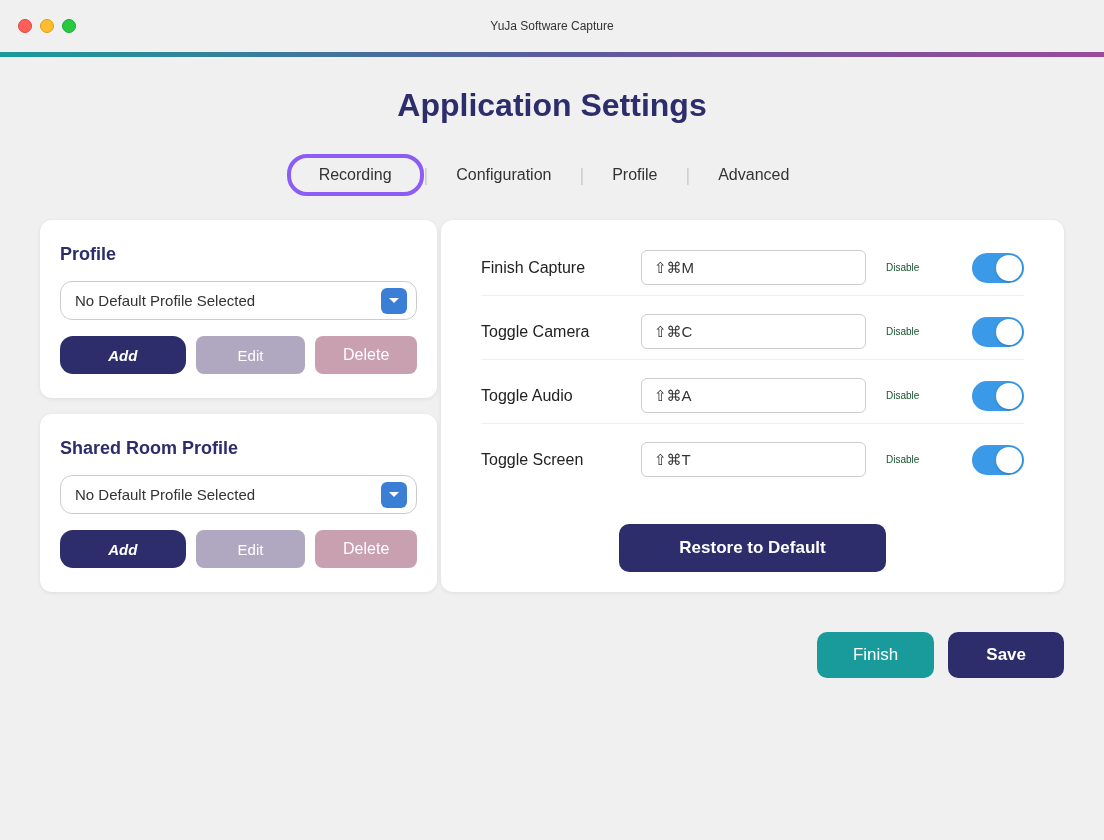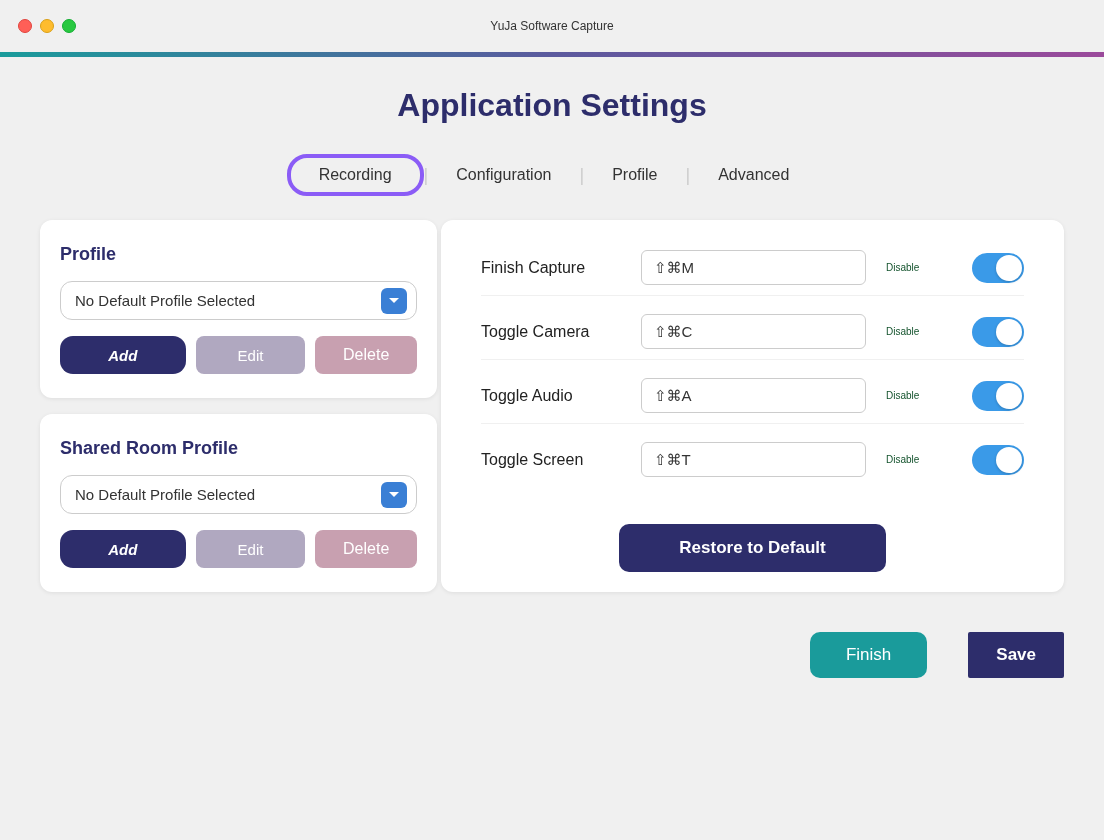--- a/index.html
+++ b/index.html
@@ -337,26 +337,25 @@
       padding: 13px 36px;
       font-size: 17px;
       font-weight: 500;
       cursor: pointer;
     }
 
     .btn-save {
       background: #2d2d6b;
       color: white;
       border: none;
-      border-radius: 2px;
-      padding: 13px 28px;
+      border-radius: 10px;
+      padding: 13px 38px;
       font-size: 17px;
       font-weight: 600;
       cursor: pointer;
-      margin-left: 27px;
     }
   </style>
 </head>
 <body>
 
 <div class="title-bar">
   <div class="traffic-lights">
     <div class="traffic-light tl-close"></div>
     <div class="traffic-light tl-minimize"></div>
     <div class="traffic-light tl-maximize"></div>

